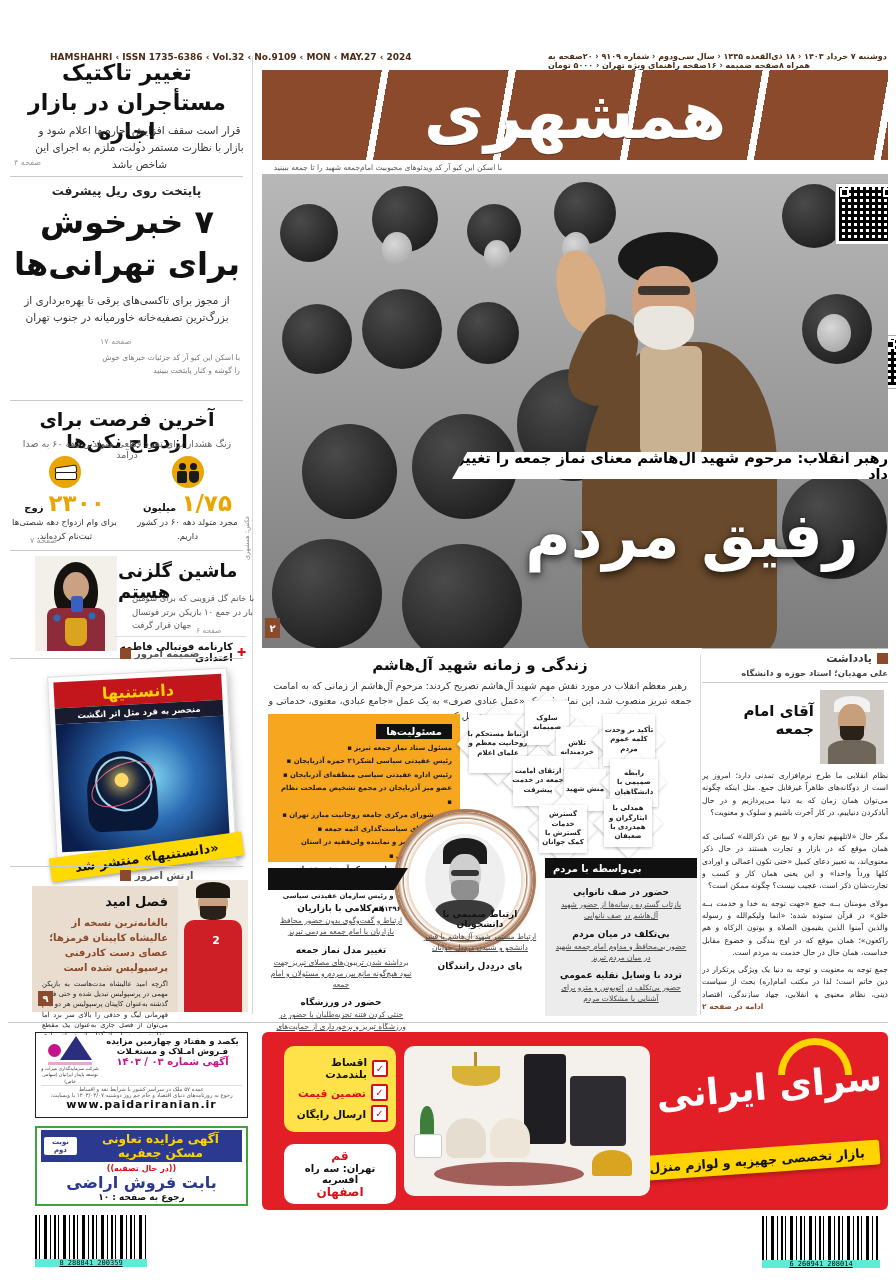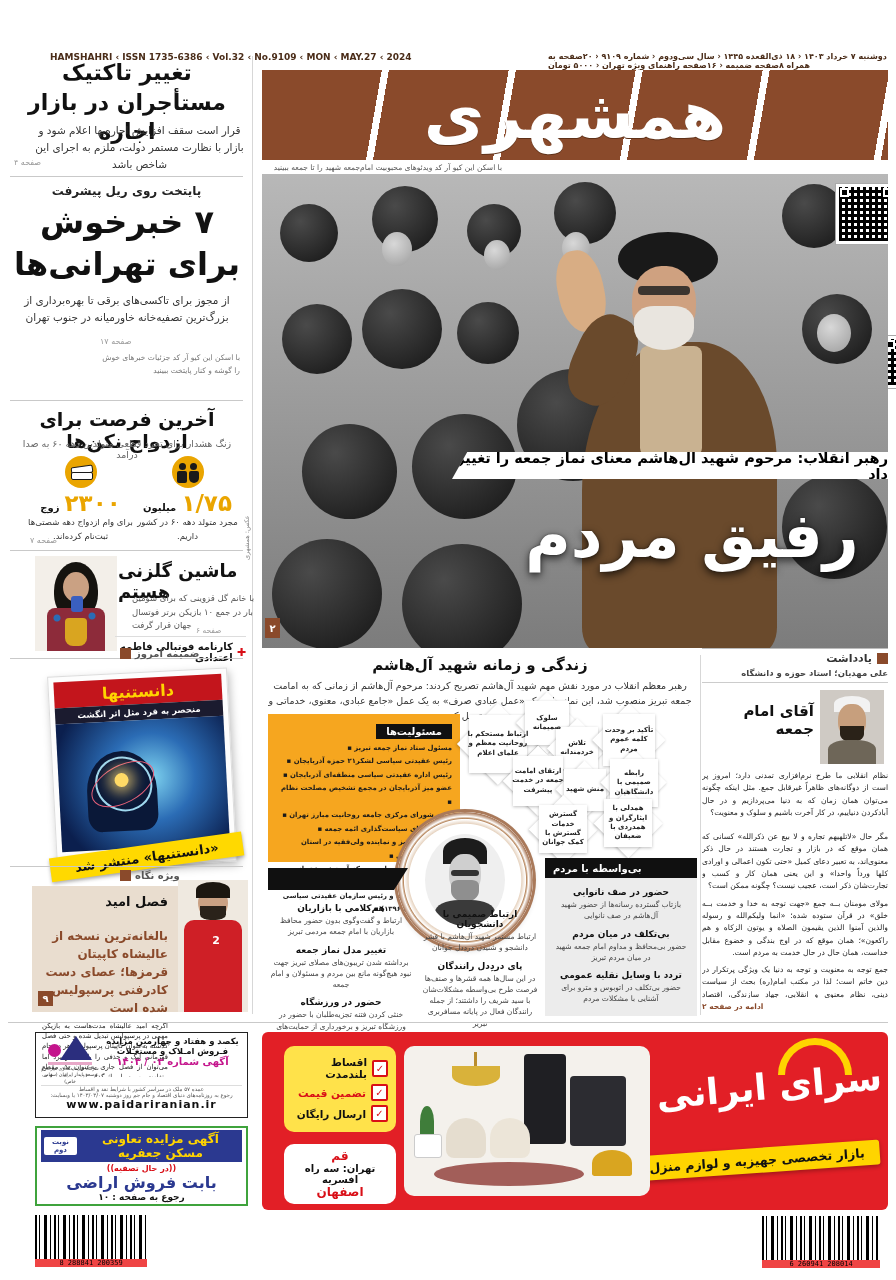--- a/index.html
+++ b/index.html
@@ -20,32 +20,32 @@
   
   .qr{background:
       repeating-linear-gradient(0deg,#000 0 3px,transparent 3px 6px),
       repeating-linear-gradient(90deg,#000 0 3px,#fff 3px 6px);
       border:3px solid #fff;outline:1px solid #aaa;position:relative;}
   .qr::before,.qr::after{content:"";position:absolute;width:9px;height:9px;background:#000;
       box-shadow:inset 0 0 0 2px #fff,inset 0 0 0 4px #000;}
   .qr::before{top:1px;right:1px;} .qr::after{top:1px;left:1px;}
   
   .barcode{background:repeating-linear-gradient(90deg,#000 0 2px,#fff 2px 4px,#000 4px 5px,#fff 5px 9px,#000 9px 12px,#fff 12px 15px,#000 15px 16px,#fff 16px 19px);}
-  .bcnum{font-family:"DejaVu Sans Mono",monospace;font-size:7px;color:#000;background:#ef4444;}
+  .bcnum{font-family:"DejaVu Sans Mono",monospace;font-size:7px;color:#000;background:#5eead4;text-decoration:underline;}
   
   .head{position:absolute;border-radius:50%;background:radial-gradient(circle at 35% 30%,#4a4a4a,#141414);}
   .face{position:absolute;border-radius:50%;background:radial-gradient(circle at 40% 35%,#d8d8d8,#9d9d9d);}
   
   .badge{position:absolute;display:flex;align-items:center;justify-content:center;text-align:center;
     font-size:7px;font-weight:bold;color:#222;line-height:1.35;}
   .badge::before,.badge::after{content:"";position:absolute;inset:12%;background:#fff;box-shadow:0 1px 3px rgba(0,0,0,.25);}
   .badge::before{transform:rotate(45deg);}
   .badge span{position:relative;z-index:1;padding:0 7px;}
   .itm-t{font-weight:bold;font-size:9px;color:#111;text-align:center;margin:7px 0 2px;}
-  .itm-d{font-size:7.5px;color:#444;text-align:center;line-height:1.5;}
+  .itm-d{font-size:7.5px;color:#444;text-align:center;line-height:1.5;text-decoration:underline;}
   .check{width:13px;height:13px;background:#fff;border:2px solid #d90f17;color:#d90f17;
     font-size:10px;font-weight:bold;display:flex;align-items:center;justify-content:center;border-radius:2px;}
   .chkrow{display:flex;align-items:center;gap:5px;margin:4px 0;font-size:10.5px;font-weight:bold;}
 </style>
 </head>
 <body>
 
 <div class="abs ltr" style="left:50px;top:52px;width:400px;font-size:9px;color:#4a2c18;font-weight:bold;">HAMSHAHRI ‹ ISSN 1735-6386 ‹ Vol.32 ‹ No.9109 ‹ MON ‹ MAY.27 ‹ 2024</div>
 <div class="abs" style="left:548px;top:52px;width:342px;font-size:8px;color:#4a2c18;font-weight:bold;text-align:left;">دوشنبه ۷ خرداد ۱۴۰۳ ‹ ۱۸ ذی‌القعده ۱۴۴۵ ‹ سال سی‌ودوم ‹ شماره ۹۱۰۹ ‹ ۲۰صفحه به همراه ۸صفحه ضمیمه ‹ ۱۶صفحه راهنمای ویژه تهران ‹ ۵۰۰۰ تومان</div>
 
@@ -80,21 +80,21 @@
     <div style="position:absolute;left:5px;top:15px;width:10px;height:12px;border-radius:2px;background:#1a1a1a;"></div>
     <div style="position:absolute;left:17px;top:15px;width:10px;height:12px;border-radius:2px 2px 5px 5px;background:#1a1a1a;"></div>
   </div>
   <div style="margin-top:2px;">
     <span style="font-size:23px;font-weight:bold;color:#eaa500;">۱/۷۵</span>
     <span style="font-size:10px;font-weight:bold;color:#111;">میلیون</span>
   </div>
   <div style="font-size:8.5px;color:#333;line-height:1.6;">مجرد متولد دهه ۶۰ در کشور داریم.</div>
 </div>
 
-<div class="abs" style="left:28px;top:456px;width:105px;text-align:center;">
+<div class="abs" style="left:12px;top:456px;width:105px;text-align:center;">
   <div style="width:32px;height:32px;border-radius:50%;background:#eaa500;margin:0 auto;position:relative;">
     <div style="position:absolute;left:6px;top:10px;width:20px;height:6px;background:#fff;border:1px solid #1a1a1a;border-radius:2px;transform:rotate(-8deg);"></div>
     <div style="position:absolute;left:6px;top:16px;width:20px;height:6px;background:#fff;border:1px solid #1a1a1a;border-radius:2px;"></div>
   </div>
   <div style="margin-top:2px;">
     <span style="font-size:23px;font-weight:bold;color:#eaa500;">۲۳۰۰</span>
     <span style="font-size:10px;font-weight:bold;color:#111;">زوج</span>
   </div>
   <div style="font-size:8.5px;color:#333;line-height:1.6;">برای وام ازدواج دهه شصتی‌ها ثبت‌نام کرده‌اند.</div>
 </div>
@@ -140,27 +140,27 @@
     <div style="position:absolute;left:56px;top:52px;width:14px;height:14px;background:#ffda66;border-radius:50%;box-shadow:0 0 14px 6px rgba(255,220,120,.7);"></div>
   </div>
   <div style="position:absolute;left:-8px;bottom:-4px;right:-8px;height:24px;background:#ffd900;transform:rotate(-5deg);
        display:flex;align-items:center;justify-content:center;box-shadow:0 2px 4px rgba(0,0,0,.3);">
     <span style="font-size:13px;font-weight:bold;color:#111;">«دانستنیها» منتشر شد</span>
   </div>
 </div>
 
 <div class="abs hr" style="left:10px;top:866px;width:233px;"></div>
 <div class="abs" style="left:120px;top:870px;width:124px;display:flex;align-items:center;justify-content:flex-end;gap:4px;">
-  <span class="sechead">ویژه نگاه</span>
+  <span class="sechead">ارتش امروز</span>
   <span class="sq"></span>
 </div>
 
 <div class="abs" style="left:32px;top:886px;width:146px;height:126px;background:#e9ddcf;padding:8px 10px;box-sizing:border-box;">
   <div style="font-size:13px;font-weight:bold;text-align:right;">فصل امید</div>
-  <div style="font-size:12px;font-weight:bold;color:#8a4a2b;line-height:1.5;text-align:right;margin-top:18px;">بالغانه‌ترین نسخه از عالیشاه کاپیتان قرمزها؛ عصای دست کادرفنی پرسپولیس شده است</div>
+  <div style="font-size:10px;font-weight:bold;color:#8a4a2b;line-height:1.5;text-align:right;margin-top:6px;">بالغانه‌ترین نسخه از عالیشاه کاپیتان قرمزها؛ عصای دست کادرفنی پرسپولیس شده است</div>
   <div style="font-size:6.8px;color:#222;line-height:1.5;text-align:justify;margin-top:4px;height:56px;overflow:hidden;">اگرچه امید عالیشاه مدت‌هاست به بازیکن مهمی در پرسپولیس تبدیل شده و حتی فصل گذشته به‌عنوان کاپیتان پرسپولیس هر دو جام قهرمانی لیگ و حذفی را بالای سر برد اما می‌توان از فصل جاری به‌عنوان یک مقطع متفاوت و بسیار اثرگذار از دوران بازی عالیشاه یاد کرد؛ سالی که برای پرسپولیس بسیار پرفراز و فرود سپری شد و حتی کار به تغییر کادرفنی هم کشید اما...</div>
   <div class="pagechip" style="position:absolute;left:6px;bottom:6px;width:15px;height:15px;">۹</div>
 </div>
 <div class="abs" style="left:178px;top:880px;width:70px;height:132px;background:#efe9e0;overflow:hidden;">
   <div style="position:absolute;left:20px;top:6px;width:30px;height:34px;background:#caa183;border-radius:50%;"></div>
   <div style="position:absolute;left:18px;top:2px;width:34px;height:16px;background:#1c1710;border-radius:50% 50% 0 0;"></div>
   <div style="position:absolute;left:22px;top:26px;width:26px;height:14px;background:#2a221a;border-radius:0 0 40% 40%;"></div>
   <div style="position:absolute;left:6px;top:40px;width:58px;height:92px;background:#cf1f26;border-radius:10px 10px 0 0;"></div>
   <div style="position:absolute;left:30px;top:54px;width:12px;height:14px;color:#fff;font-size:11px;font-weight:bold;">2</div>
 </div>
@@ -280,21 +280,20 @@
   <div class="itm-t">تغییر مدل نماز جمعه</div>
   <div class="itm-d">برداشته شدن تریبون‌های مصلای تبریز جهت نبود هیچ‌گونه مانع بین مردم و مسئولان و امام جمعه</div>
   <div class="itm-t">حضور در ورزشگاه</div>
   <div class="itm-d">خنثی کردن فتنه تجزیه‌طلبان با حضور در ورزشگاه تبریز و برخورداری از حمایت‌های مردمی</div>
 </div>
 
 <div class="abs" style="left:420px;top:902px;width:120px;">
   <div class="itm-t">ارتباط صمیمی با دانشجویان</div>
   <div class="itm-d">ارتباط مستمر شهید آل‌هاشم با قشر دانشجو و شنیدن دردِدل جوانان</div>
   <div class="itm-t">پای دردِدل رانندگان</div>
-  <div class="itm-d">در این سال‌ها همه قشرها و صنف‌ها فرصت طرح بی‌واسطه مشکلات‌شان با سید شریف را داشتند؛ از جمله رانندگان فعال در پایانه مسافربری تبریز</div>
 </div>
 
 <div class="abs" style="left:545px;top:858px;width:152px;height:158px;background:#ececec;">
   <div style="height:20px;background:#101010;color:#fff;display:flex;align-items:center;justify-content:flex-end;padding:0 8px;">
     <span style="font-size:10px;font-weight:bold;">بی‌واسطه با مردم</span>
   </div>
   <div style="padding:2px 8px;">
     <div class="itm-t">حضور در صف نانوایی</div>
     <div class="itm-d">بازتاب گسترده رسانه‌ها از حضور شهید آل‌هاشم در صف نانوایی</div>
     <div class="itm-t">بی‌تکلف در میان مردم</div>

